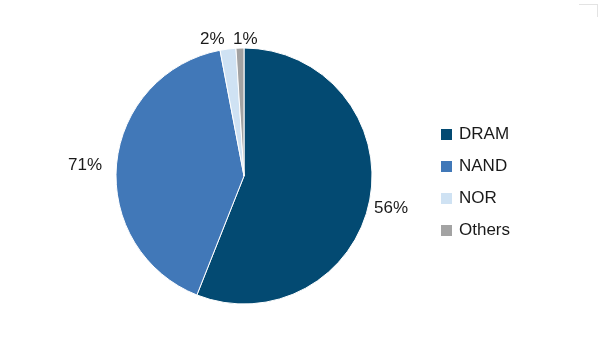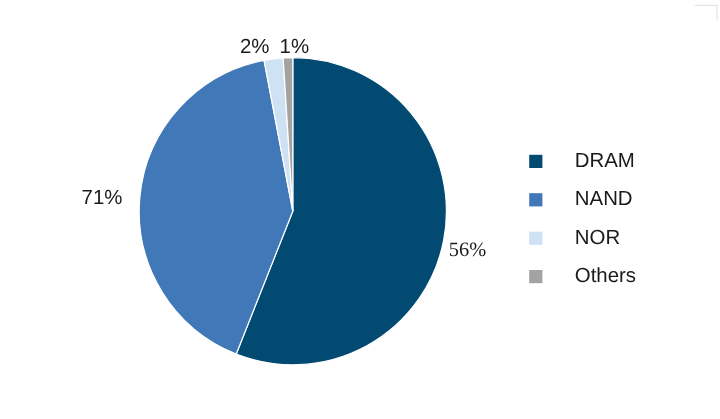--- a/index.html
+++ b/index.html
@@ -38,21 +38,21 @@
     top: 0;
   }
   .pct-label {
     position: absolute;
     color: #1a1a1a;
     font-size: 17px;
     font-family: "Liberation Sans", sans-serif;
     white-space: nowrap;
     letter-spacing: 0px;
   }
-  #label-dram  { left: 374px; top: 198px; font-family: Liberation Serif, serif; }
+  #label-dram  { left: 374px; top: 198px; }
   #label-nand  { left: 68px;  top: 155px; }
   #label-nor   { left: 200px; top: 29px; }
   #label-others{ left: 233px; top: 29px; }
 
   #legend {
     position: absolute;
     left: 441px;
     top: 118px;
     width: 150px;
   }
@@ -65,21 +65,20 @@
     width: 11px;
     height: 11px;
     flex: 0 0 auto;
     margin-right: 7px;
   }
   .legend-text {
     font-size: 17px;
     color: #1a1a1a;
     font-family: "Liberation Sans", sans-serif;
     white-space: nowrap;
-    margin-left: 20px;
   }
 </style>
 </head>
 <body>
 
 <div id="screenshot">
 
   <div id="frame-corner"></div>
 
   <div id="plot-area">

